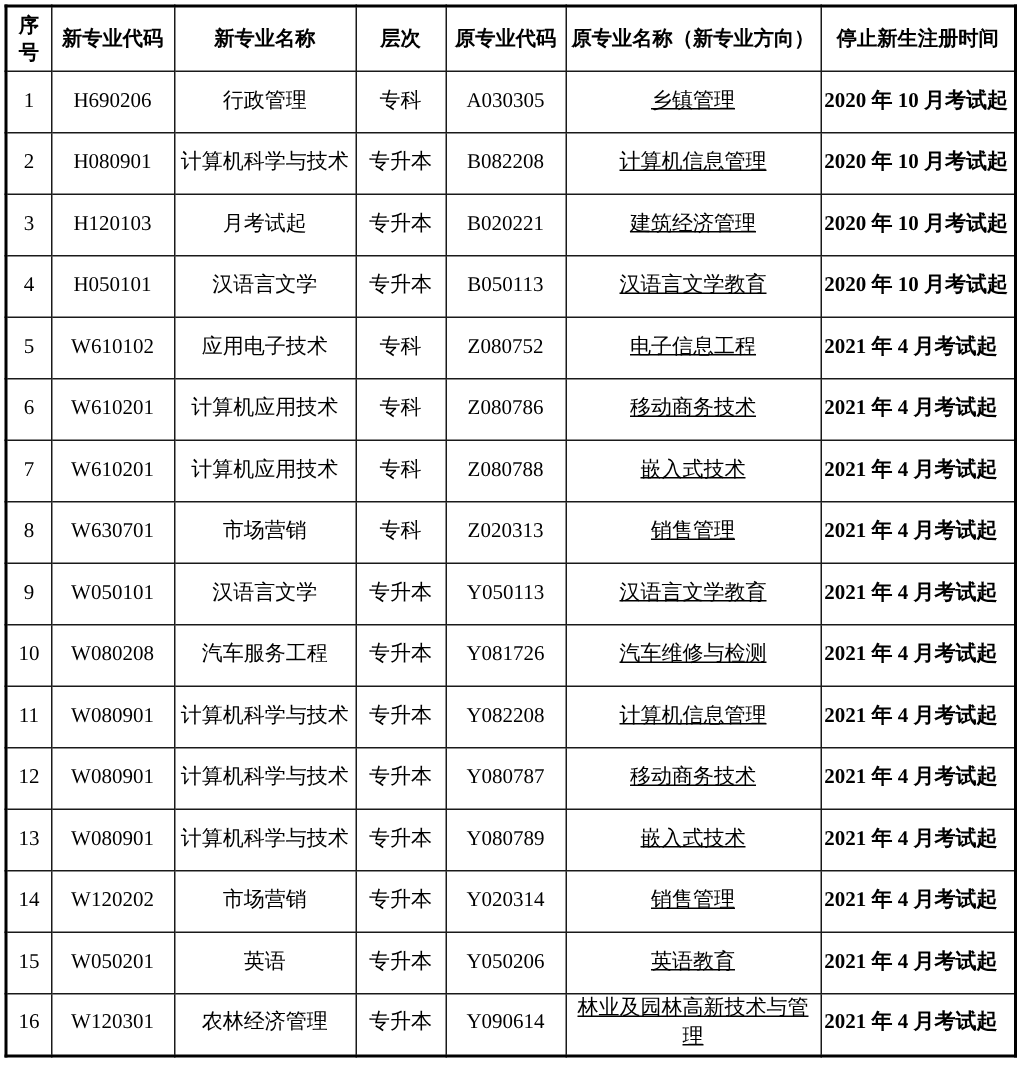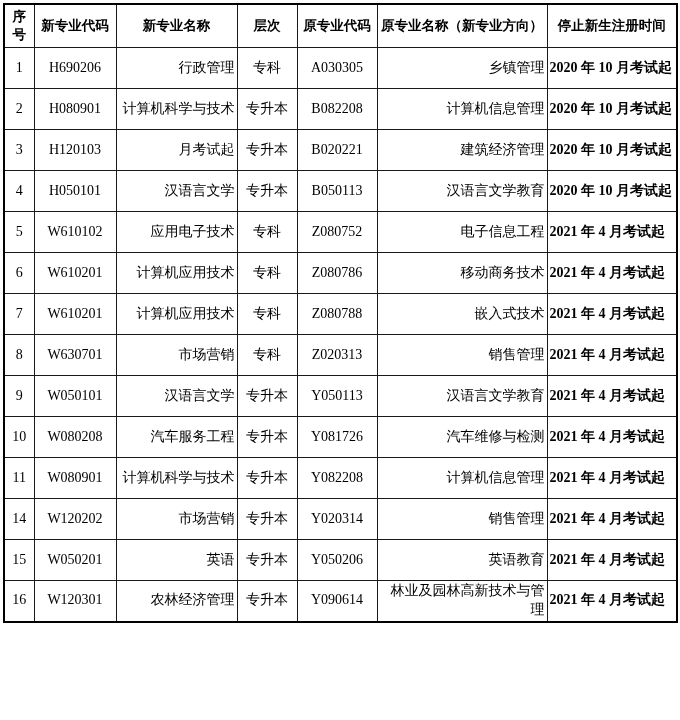--- a/index.html
+++ b/index.html
@@ -43,23 +43,23 @@
     font-size: 13.5px;
     text-align: center;
     height: 42px;
     padding: 0 1px;
   }
   table.majors tbody tr {
     height: 41px;
   }
   
   td.c0, td.c1, td.c3, td.c4 { text-align: center; }
-  td.c2, td.c5 { text-align: right; padding: 0 4px; }
+  td.c2, td.c5 { text-align: center; padding: 0 4px; }
   td.c6 { text-align: left; padding: 0 0 0 2px; white-space: nowrap; font-weight: bold; }
-  td.c5 { line-height: 1.4; }
+  td.c5 { line-height: 1.4; text-decoration: underline; }
 </style>
 </head>
 <body>
 
 <div class="page">
   <table class="majors">
     <colgroup>
         <col style="width: 30px;">
         <col style="width: 82px;">
         <col style="width: 121px;">
@@ -173,20 +173,38 @@
         <tr>
           <td class="c0">11</td>
           <td class="c1">W080901</td>
           <td class="c2">计算机科学与技术</td>
           <td class="c3">专升本</td>
           <td class="c4">Y082208</td>
           <td class="c5">计算机信息管理</td>
           <td class="c6">2021 年 4 月考试起</td>
         </tr>
         <tr>
+          <td class="c0">12</td>
+          <td class="c1">W080901</td>
+          <td class="c2">计算机科学与技术</td>
+          <td class="c3">专升本</td>
+          <td class="c4">Y080787</td>
+          <td class="c5">移动商务技术</td>
+          <td class="c6">2021 年 4 月考试起</td>
+        </tr>
+        <tr>
+          <td class="c0">13</td>
+          <td class="c1">W080901</td>
+          <td class="c2">计算机科学与技术</td>
+          <td class="c3">专升本</td>
+          <td class="c4">Y080789</td>
+          <td class="c5">嵌入式技术</td>
+          <td class="c6">2021 年 4 月考试起</td>
+        </tr>
+        <tr>
           <td class="c0">14</td>
           <td class="c1">W120202</td>
           <td class="c2">市场营销</td>
           <td class="c3">专升本</td>
           <td class="c4">Y020314</td>
           <td class="c5">销售管理</td>
           <td class="c6">2021 年 4 月考试起</td>
         </tr>
         <tr>
           <td class="c0">15</td>

